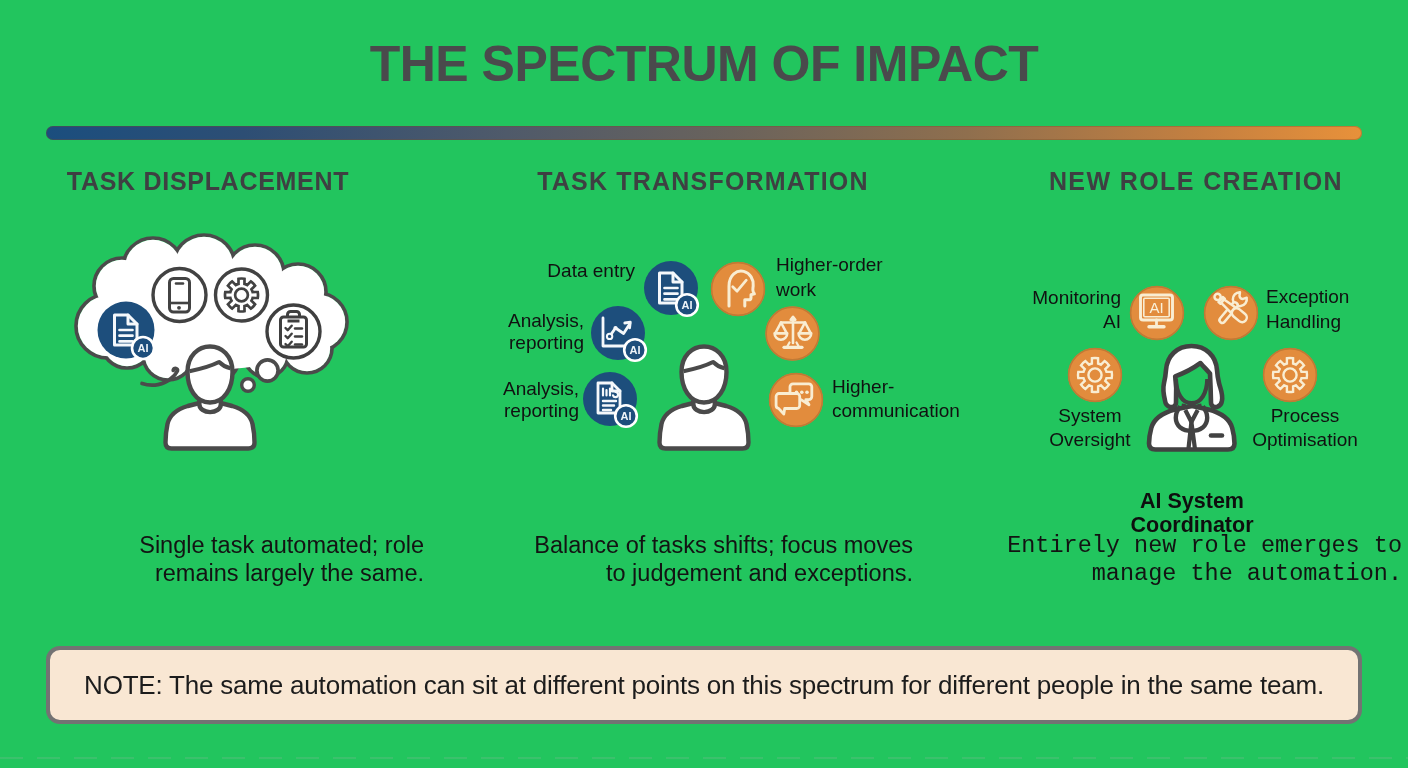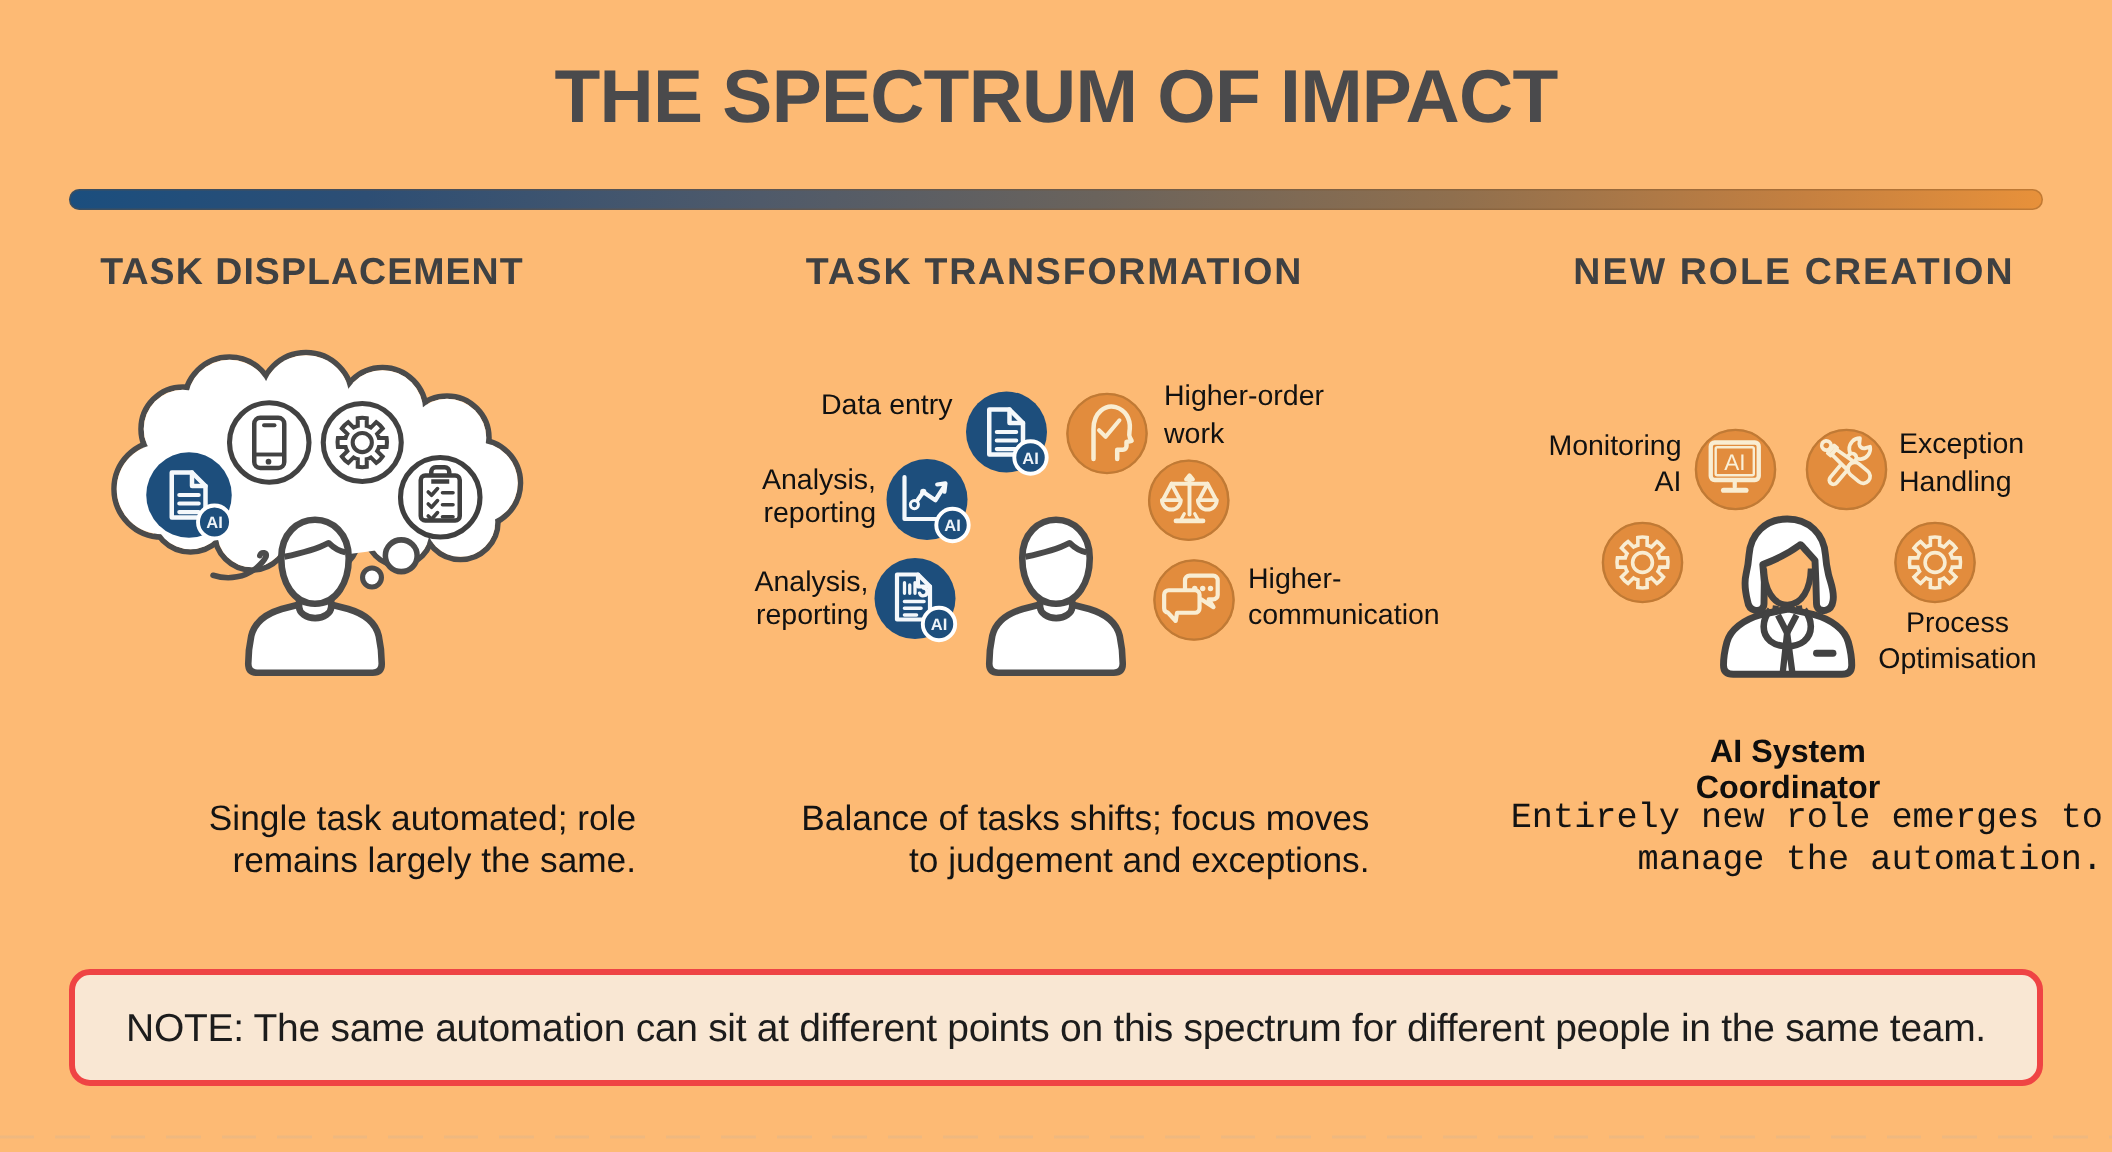--- a/index.html
+++ b/index.html
@@ -1,30 +1,30 @@
 <!DOCTYPE html>
 <html><head>
 <meta charset="utf-8">
 <style>
 html,body{margin:0;padding:0;}
-#stage{position:relative;width:1408px;height:768px;background:#fdba74;overflow:hidden;
+#stage{position:relative;width:1408px;height:768px;background:#22c55e;overflow:hidden;
   font-family:"Liberation Sans",sans-serif;}
 .title{position:absolute;left:0;top:37.5px;width:1408px;text-align:center;
   font-size:50px;font-weight:bold;color:#4a4a4c;letter-spacing:-0.5px;line-height:52px;}
 .bar{position:absolute;left:46px;top:126px;width:1316px;height:14px;border-radius:7px;
   background:linear-gradient(90deg,#1b4e7e 0%,#2d4e74 15%,#4f5a6a 35%,#6a635c 52%,#8f6f4e 70%,#c58040 88%,#e8913a 100%);
   box-shadow:inset 0 0 0 1px rgba(120,80,40,0.35);}
 .colhead{position:absolute;width:500px;text-align:center;font-size:25px;font-weight:bold;
   color:#3e4042;line-height:26px;top:168px;}
 .lbl{position:absolute;font-size:19px;line-height:21.5px;color:#111;}
 .lbl.r{text-align:right;}
 .lbl.c{text-align:center;}
 .lbl.w{line-height:24.5px;}
 .desc{position:absolute;width:420px;text-align:right;font-size:23.5px;line-height:27.5px;color:#131313;top:532px;}
-.note{position:absolute;left:46px;top:646px;width:1308px;height:70px;border:4px solid #ef4444;
+.note{position:absolute;left:46px;top:646px;width:1308px;height:70px;border:4px solid #737373;
   border-radius:14px;background:#f9e7d3;}
 .note div{width:100%;text-align:center;font-size:26px;color:#1c1c1c;margin-top:20px;letter-spacing:-0.2px;}
 .coord{position:absolute;left:1042px;top:458px;width:300px;text-align:center;
   font-size:21.5px;line-height:23.5px;font-weight:bold;color:#0e0e0e;margin-top:32px;}
 .dash{position:absolute;left:0;top:757px;width:1408px;height:1.5px;opacity:0.3;
   background:repeating-linear-gradient(90deg,rgba(175,175,175,0.6) 0 23px,rgba(255,255,255,0) 23px 37px);}
 svg{position:absolute;overflow:visible;}
 </style>
 </head>
 <body>
@@ -208,20 +208,21 @@
     <g stroke="#4a4a4a" fill="#fff" stroke-width="4.4">
       <path d="M23.8 62 C 12 65.5 5.5 71.5 3.5 80 C 2.2 86 1.5 92 1.5 98.5 Q 1.5 104.5 7.5 104.5 L 84.5 104.5 Q 90.5 104.5 90.5 98.5 C 90.5 92 89.8 86 88.5 80 C 86.5 71.5 80 65.5 68.2 62 L 56.5 59 L 35.5 59 Z" stroke-linejoin="round"></path>
       <path d="M35.4 50 L 35.4 60.5 A 10.7 7.6 0 0 0 56.8 60.5 L 56.8 50" fill="#fff"></path>
       <path d="M46 2.5 C 34.5 2.5 23.5 11.5 23.5 28 C 23.5 44 31.5 58.5 46 58.5 C 60.5 58.5 68.5 44 68.5 28 C 68.5 11.5 57.5 2.5 46 2.5 Z" fill="#fff"></path>
       <path d="M25.5 27.2 C 34 25.4 46 22.6 54.4 18.2 C 55 17.9 55.4 18 55.8 18.5 C 58.4 21.2 61.8 23.2 66.3 24.3" fill="none" stroke-width="4"></path>
     </g>
   </svg>
 
   <div class="lbl r w" style="right:287px;top:285.5px;width:200px;">Monitoring<br>AI</div>
   <div class="lbl w" style="left:1266px;top:285px;width:200px;">Exception<br>Handling</div>
+  <div class="lbl c w" style="left:990px;top:403.5px;width:200px;">System<br>Oversight</div>
   <div class="lbl c w" style="left:1205px;top:403.5px;width:200px;">Process<br>Optimisation</div>
   <div class="coord">AI System<br>Coordinator</div>
 
   <svg width="56" height="56" viewBox="0 0 56 56" style="left:1129px;top:284.5px;">
     <circle cx="28" cy="28" r="27" fill="#e28c3d"></circle>
     <circle cx="28" cy="28" r="26.4" fill="none" stroke="#c07a35" stroke-width="1.6"></circle>
     <g stroke="#f9edd2" fill="none" stroke-linejoin="round" stroke-linecap="round">
       <rect x="11.5" y="10" width="32" height="25" rx="2.6" stroke-width="2.9"></rect>
       <rect x="14.8" y="13.2" width="25.4" height="18.6" rx="1" stroke-width="1.6"></rect>
       <path d="M27.5 35 v4.7" stroke-width="2.8"></path>

